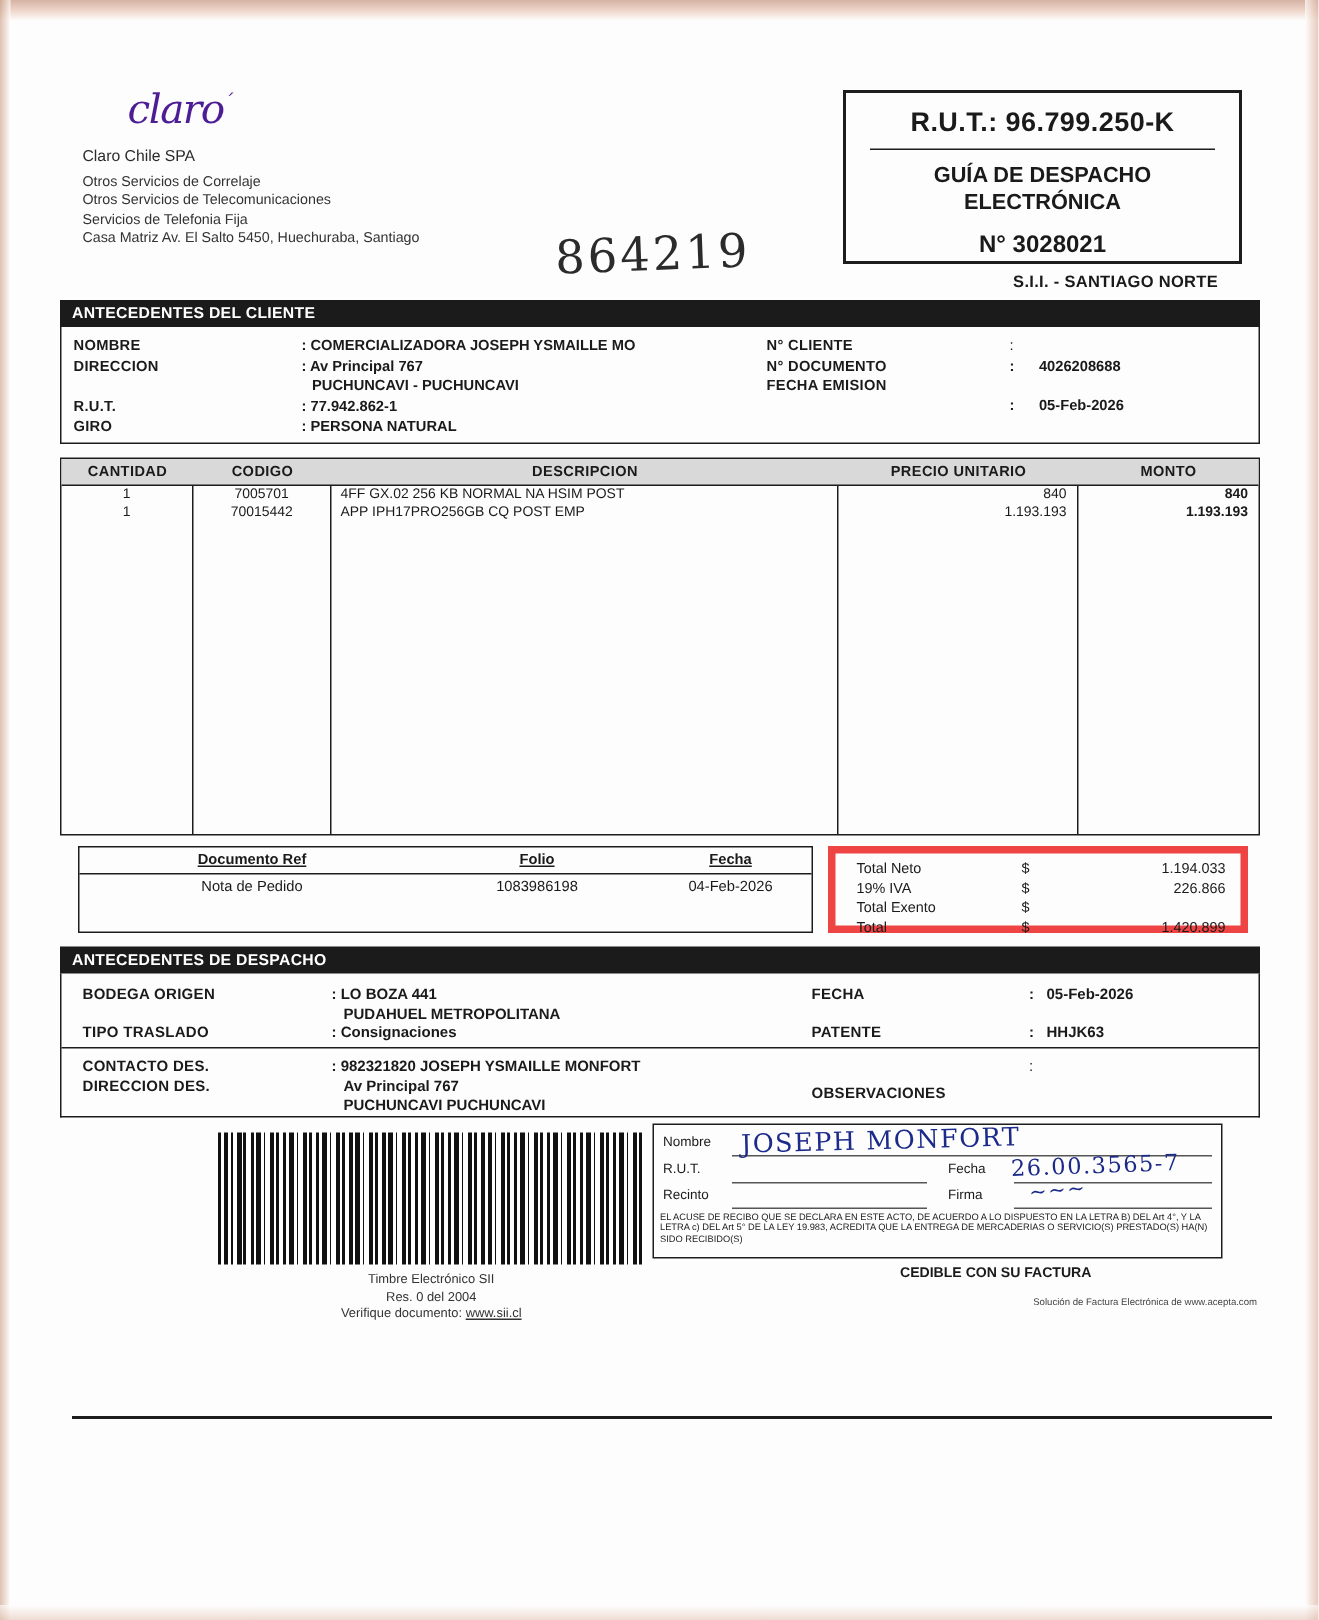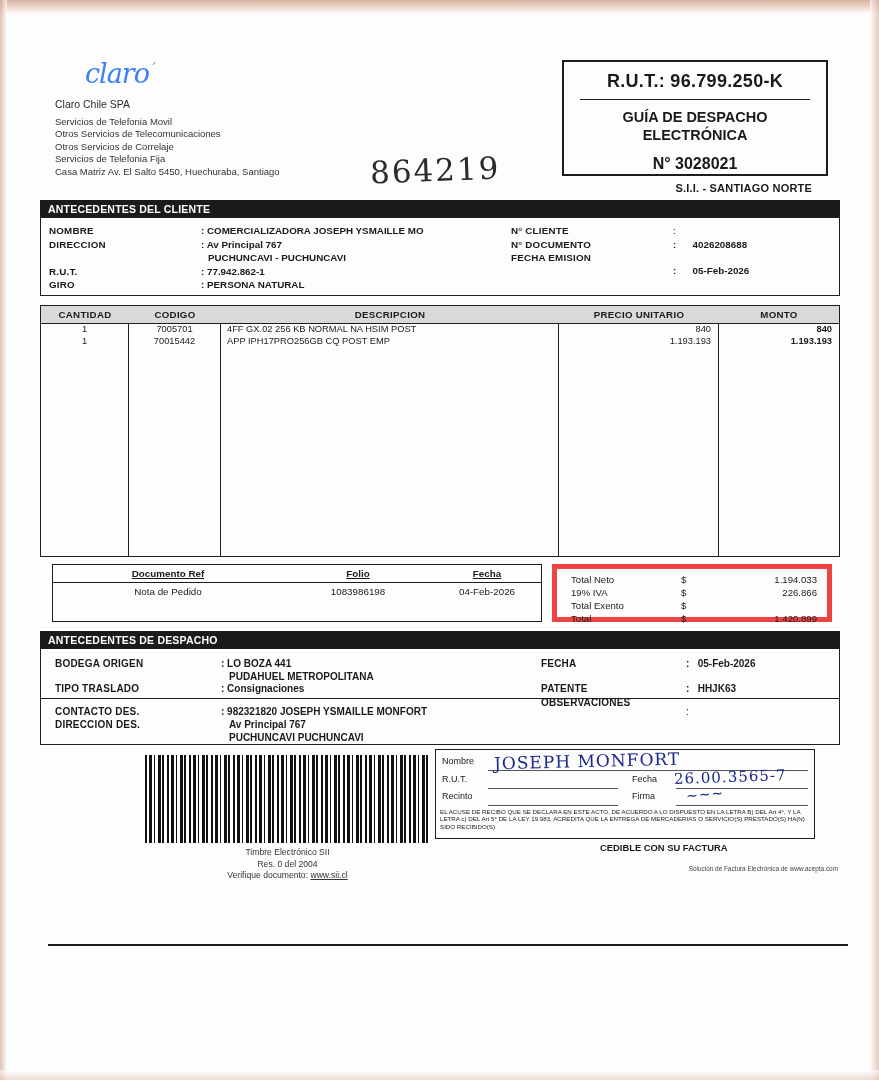--- a/index.html
+++ b/index.html
@@ -65,21 +65,21 @@
     height: 176px;
   }
   .logo {
     position: absolute;
     left: 45px;
     top: 34px;
     font-family: "DejaVu Serif", serif;
     font-size: 27px;
     font-style: italic;
     letter-spacing: -1px;
-    color: #3b82f6;
+    color: #4c1d95;
   }
   .logo .tick {
     font-size: 13px;
     vertical-align: super;
   }
   .company {
     position: absolute;
     left: 15px;
     top: 74px;
     width: 330px;
@@ -356,23 +356,22 @@
   <div class="scan-bottom"></div>
 
   <div class="doc">
 
     <div class="hdr">
       <div class="logo">
         <span>claro</span><span class="tick">´</span>
       </div>
       <div class="company">
         <div class="cname">Claro Chile SPA</div>
-        <div>Servicios de Telefonia Movil</div>
+        <div>Otros Servicios de Correlaje</div>
         <div>Otros Servicios de Telecomunicaciones</div>
-        <div>Otros Servicios de Correlaje</div>
         <div>Servicios de Telefonia Fija</div>
         <div>Casa Matriz Av. El Salto 5450, Huechuraba, Santiago</div>
       </div>
       <div class="handnum">864219</div>
 
       <div class="rutbox">
         <div class="rut">R.U.T.: 96.799.250-K</div>
         <div class="hr"></div>
         <div class="t1">GUÍA DE DESPACHO</div>
         <div class="t1">ELECTRÓNICA</div>
@@ -496,21 +495,21 @@
         <div style="position:absolute;left:500px;top:34px;width:140px" class="dlabel">PATENTE</div>
         <div style="position:absolute;left:645px;top:34px;width:150px;font-weight:bold">: &nbsp;&nbsp;<span>HHJK63</span></div>
 
         <div style="position:absolute;left:14px;top:57px;width:150px" class="dlabel">CONTACTO DES.</div>
         <div style="position:absolute;left:180px;top:57px;width:330px;font-weight:bold">: <span>982321820 JOSEPH YSMAILLE MONFORT</span></div>
 
         <div style="position:absolute;left:14px;top:70px;width:150px" class="dlabel">DIRECCION DES.</div>
         <div style="position:absolute;left:188px;top:70px;width:330px;font-weight:bold">Av Principal 767</div>
         <div style="position:absolute;left:188px;top:83px;width:330px;font-weight:bold">PUCHUNCAVI   PUCHUNCAVI</div>
 
-        <div style="position:absolute;left:500px;top:48px;width:150px" class="dlabel">OBSERVACIONES</div>
+        <div style="position:absolute;left:500px;top:75px;width:150px" class="dlabel">OBSERVACIONES</div>
         <div style="position:absolute;left:645px;top:57px;width:150px">: &nbsp;&nbsp;<span></span></div>
       </div>
     </div>
 
     <div class="stampzone">
       <div class="barcode"></div>
       <div class="bc-cap">
         <div>Timbre Electrónico SII</div>
         <div>Res. 0 del 2004</div>
         <div><span>Verifique documento: </span><u>www.sii.cl</u></div>

